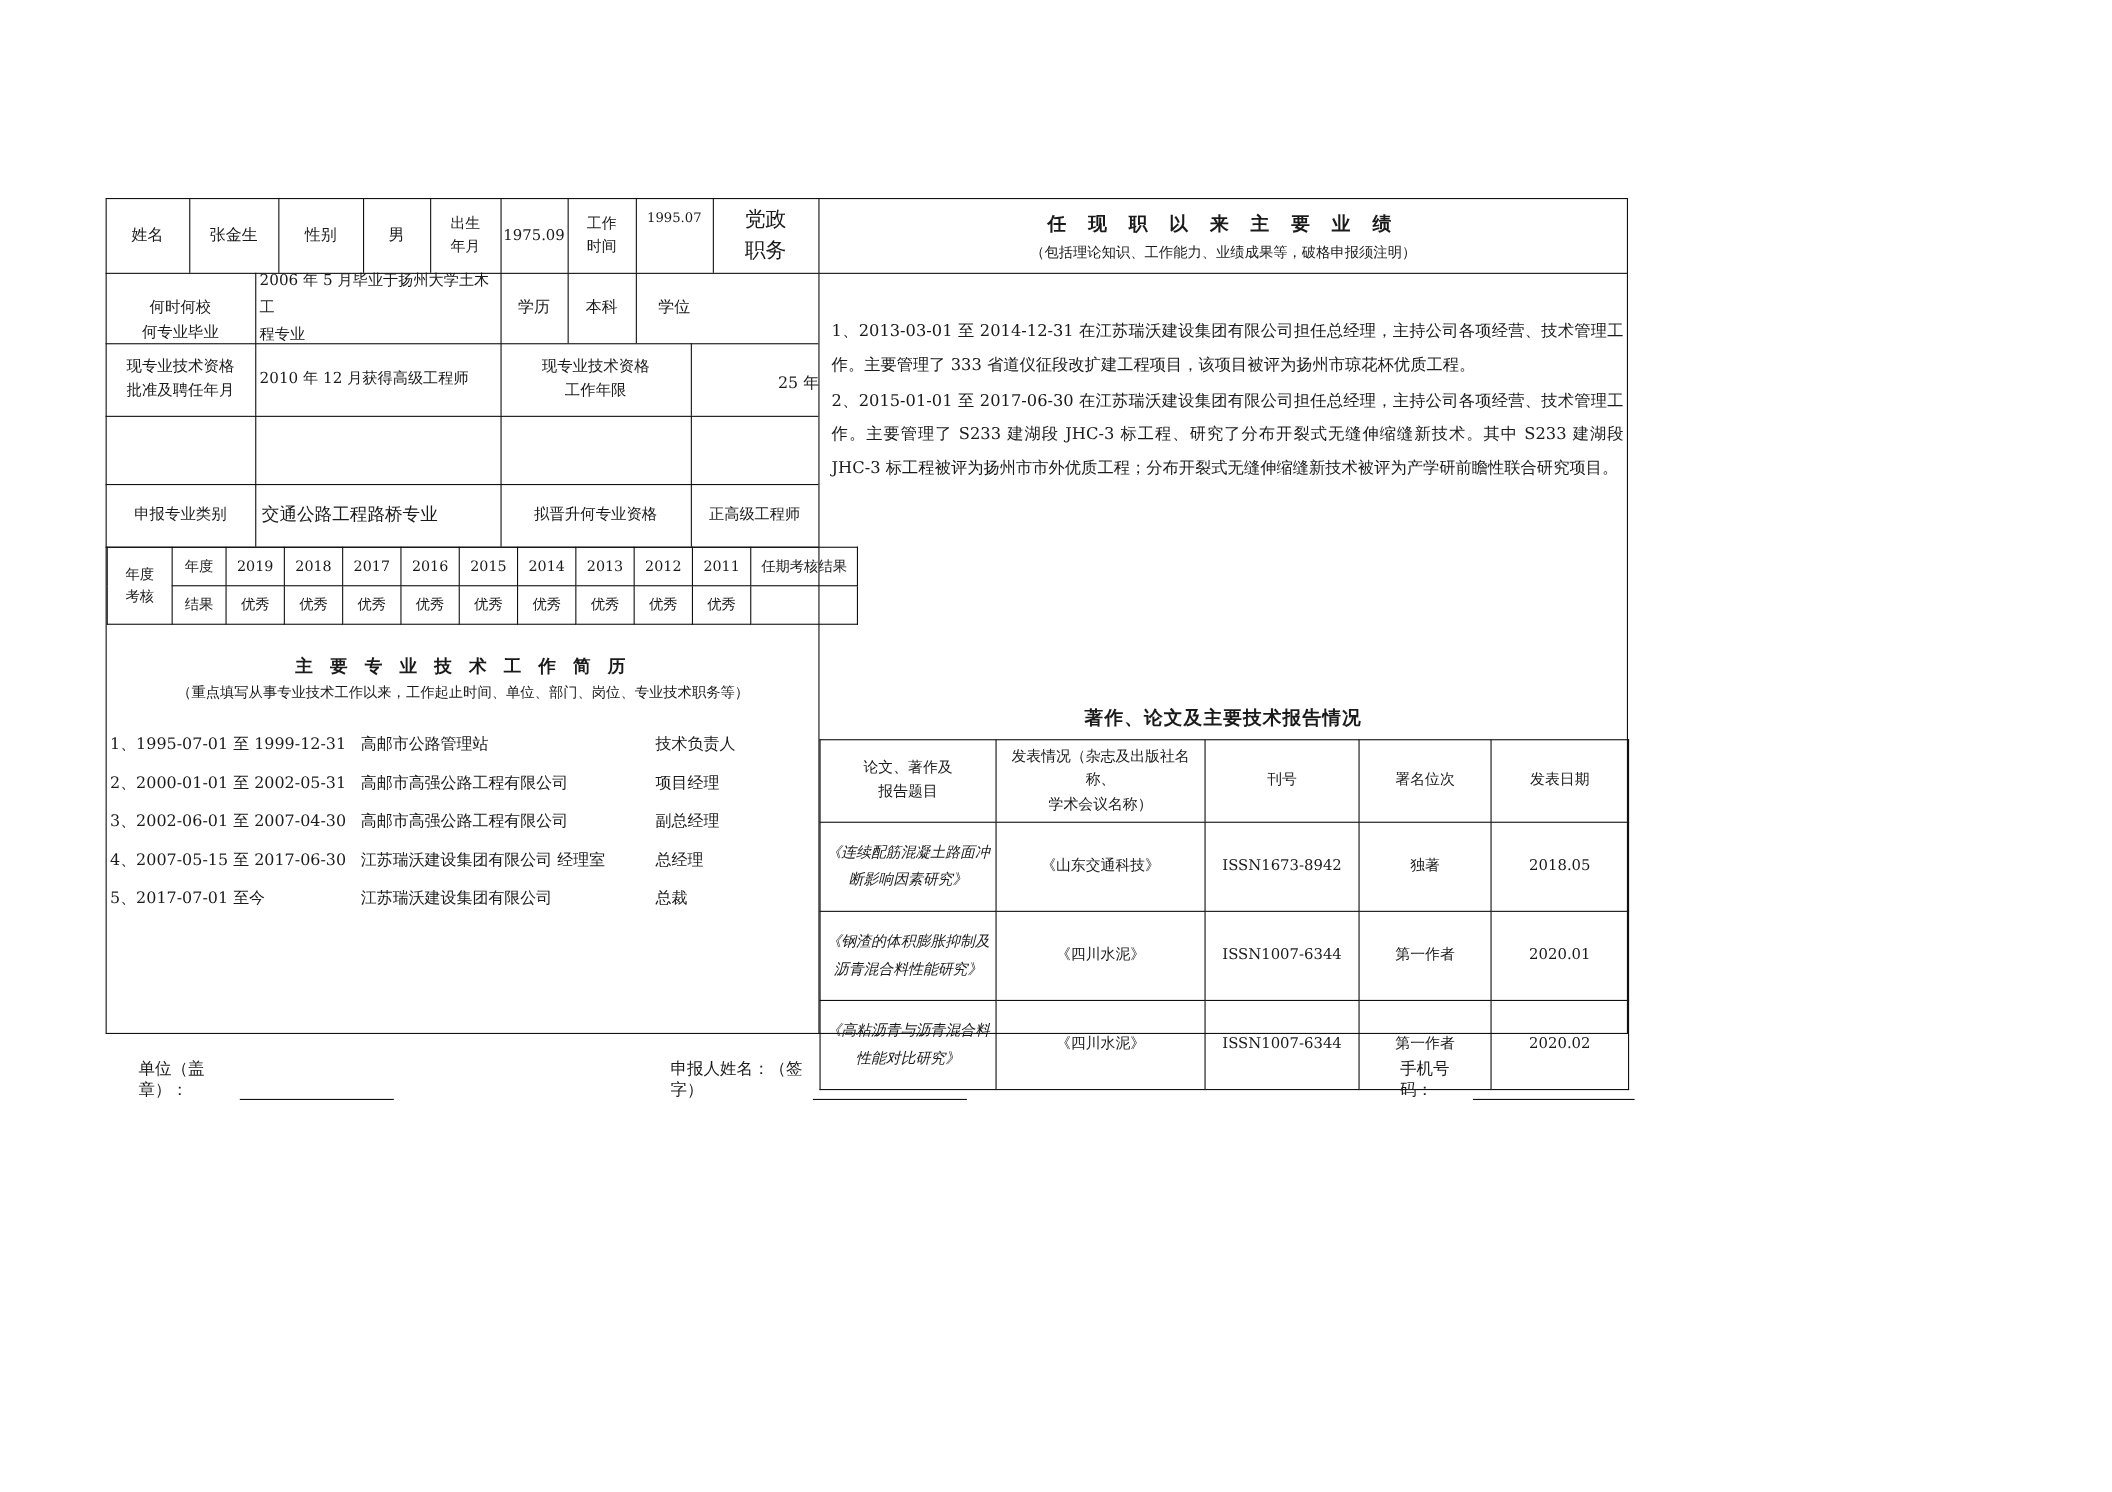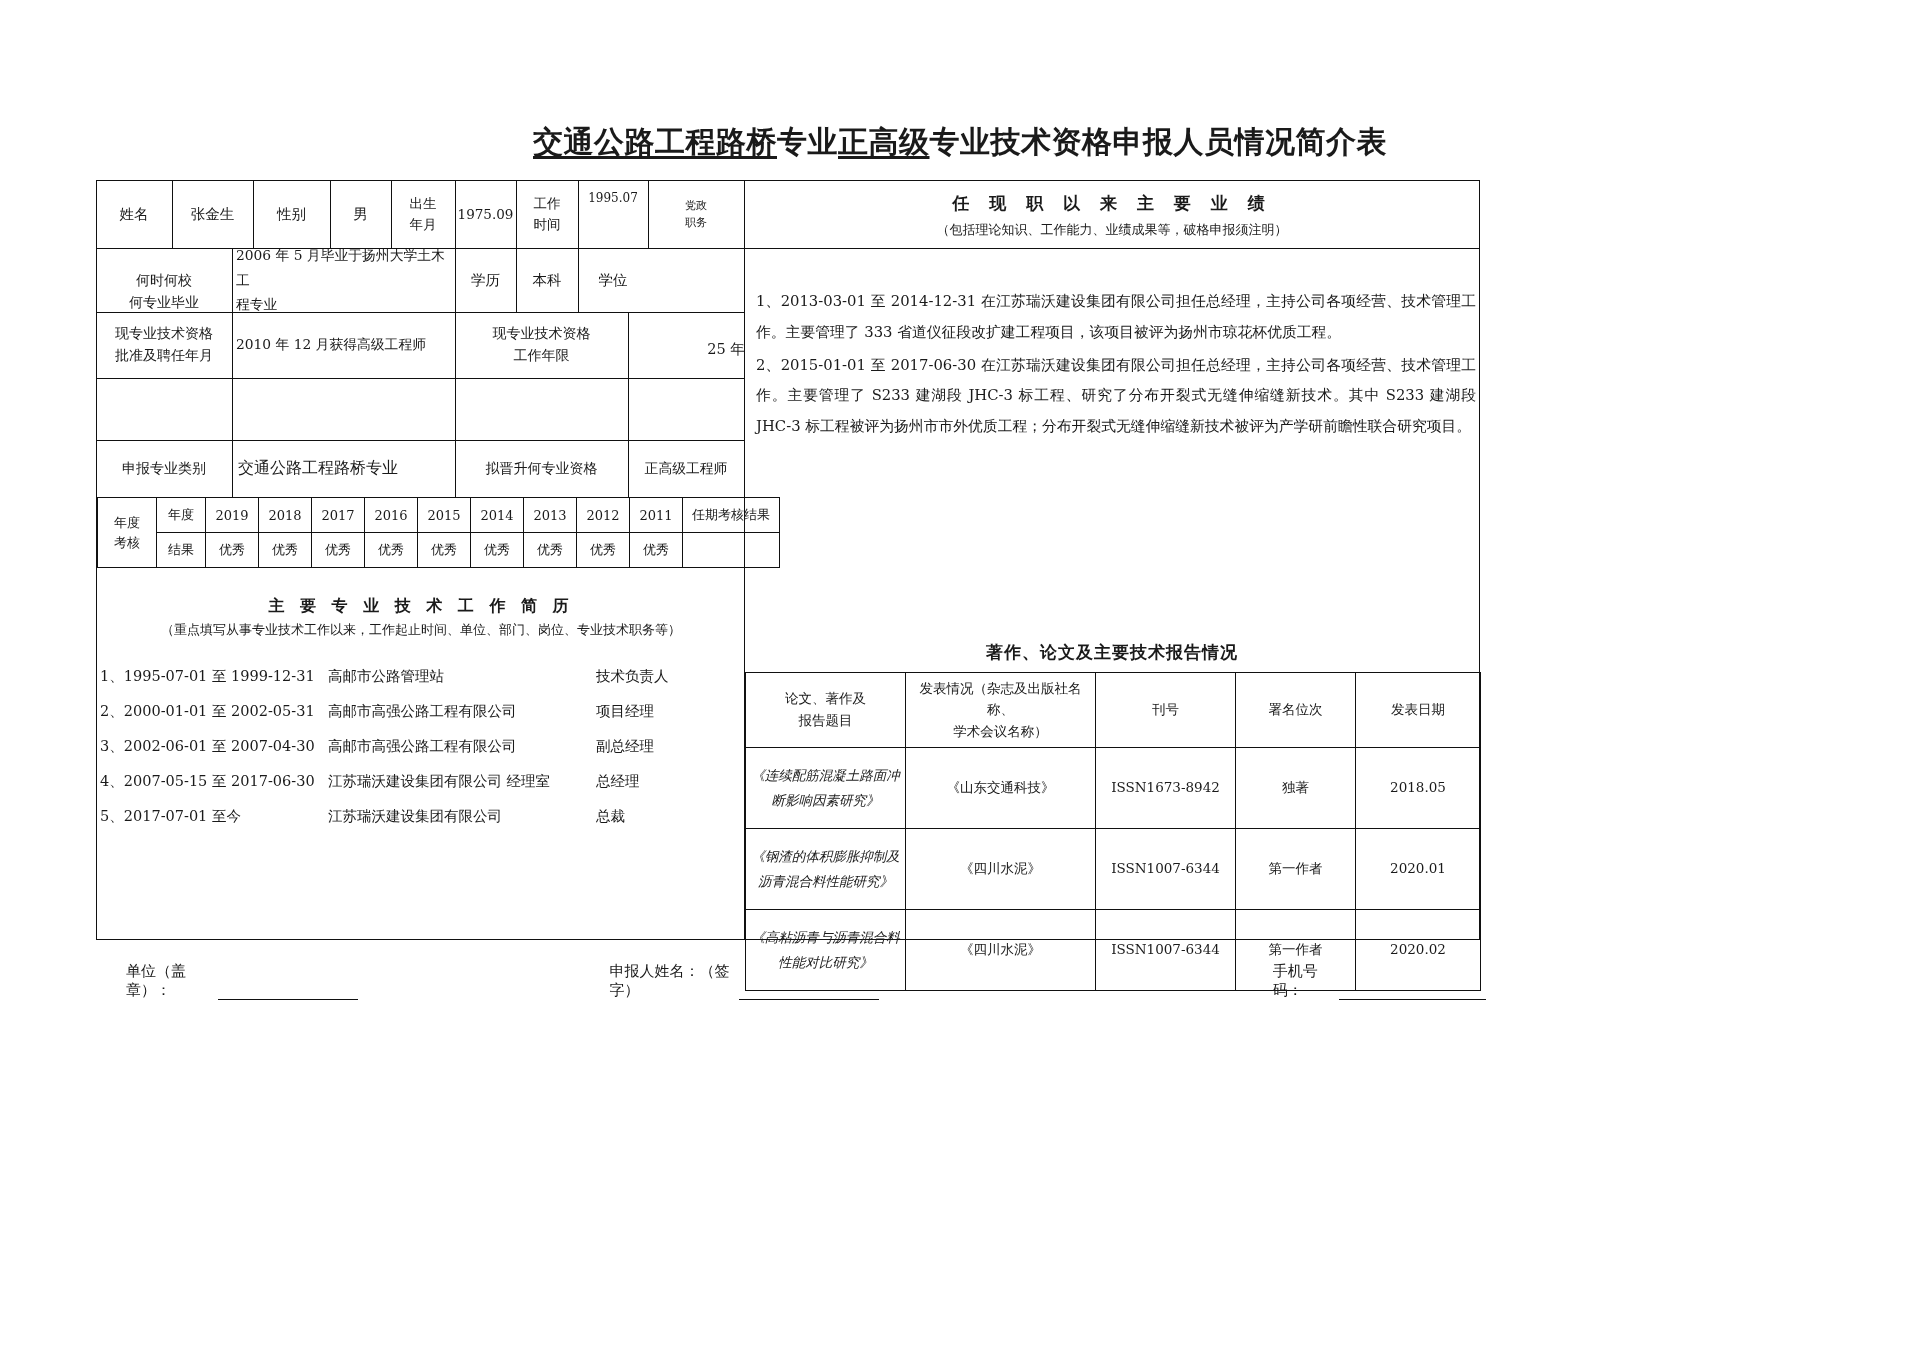--- a/index.html
+++ b/index.html
@@ -195,25 +195,20 @@
     align-items: flex-end;
   }
   .f-item { display: flex; align-items: flex-end; }
   .f-line { display: inline-block; border-bottom: 1.2px solid #111; height: 16px; }
 </style>
 </head>
 <body>
 
 <div class="page">
 
-  <div class="title-wrap">
-    <span class="doc-title">
-      <span class="u">交通公路工程路桥</span><span>专业</span><span class="u">正高级</span><span>专业技术资格申报人员情况简介表</span>
-    </span>
-  </div>
 
   <div class="frame"></div>
   <div class="split-v"></div>
 
   <div class="hline" style="left:96px;  top:248px; width:648px;"></div>
   <div class="hline" style="left:96px;  top:312px; width:648px;"></div>
   <div class="hline" style="left:96px;  top:378px; width:648px;"></div>
   <div class="hline" style="left:96px;  top:440px; width:648px;"></div>
   <div class="hline" style="left:96px;  top:497px; width:648px;"></div>
 
@@ -231,21 +226,21 @@
   <div class="c" style="left:96px;  top:180px; width:76px;  height:68px;">姓名</div>
   <div class="c" style="left:172px; top:180px; width:81px;  height:68px;">张金生</div>
   <div class="c" style="left:253px; top:180px; width:77px;  height:68px;">性别</div>
   <div class="c" style="left:330px; top:180px; width:61px;  height:68px;">男</div>
   <div class="c" style="left:391px; top:180px; width:64px;  height:68px; font-size:13.5px;">出生
 年月</div>
   <div class="c" style="left:455px; top:180px; width:61px;  height:68px; font-size:13.5px;">1975.09</div>
   <div class="c" style="left:516px; top:180px; width:62px;  height:68px; font-size:13.5px;">工作
 时间</div>
   <div class="c" style="left:578px; top:164px; width:70px;  height:68px; font-size:12px;">1995.07</div>
-  <div class="c" style="left:648px; top:180px; width:96px;  height:68px; font-size:11px;">党政
+  <div class="c" style="left:648px; top:180px; width:96px;  height:68px; font-size:19px;">党政
 职务</div>
 
   <div class="vline" style="left:232px; top:248px; height:64px;"></div>
   <div class="vline" style="left:455px; top:248px; height:64px;"></div>
   <div class="vline" style="left:516px; top:248px; height:64px;"></div>
   <div class="vline" style="left:578px; top:248px; height:64px;"></div>
 
   <div class="c" style="left:96px;  top:248px; width:136px; height:64px; font-size:14px;margin-top:12px;">何时何校
 何专业毕业</div>
   <div class="c left" style="left:236px; top:248px; width:219px; height:64px; font-size:13.8px; line-height:1.8;">2006 年 5 月毕业于扬州大学土木工

